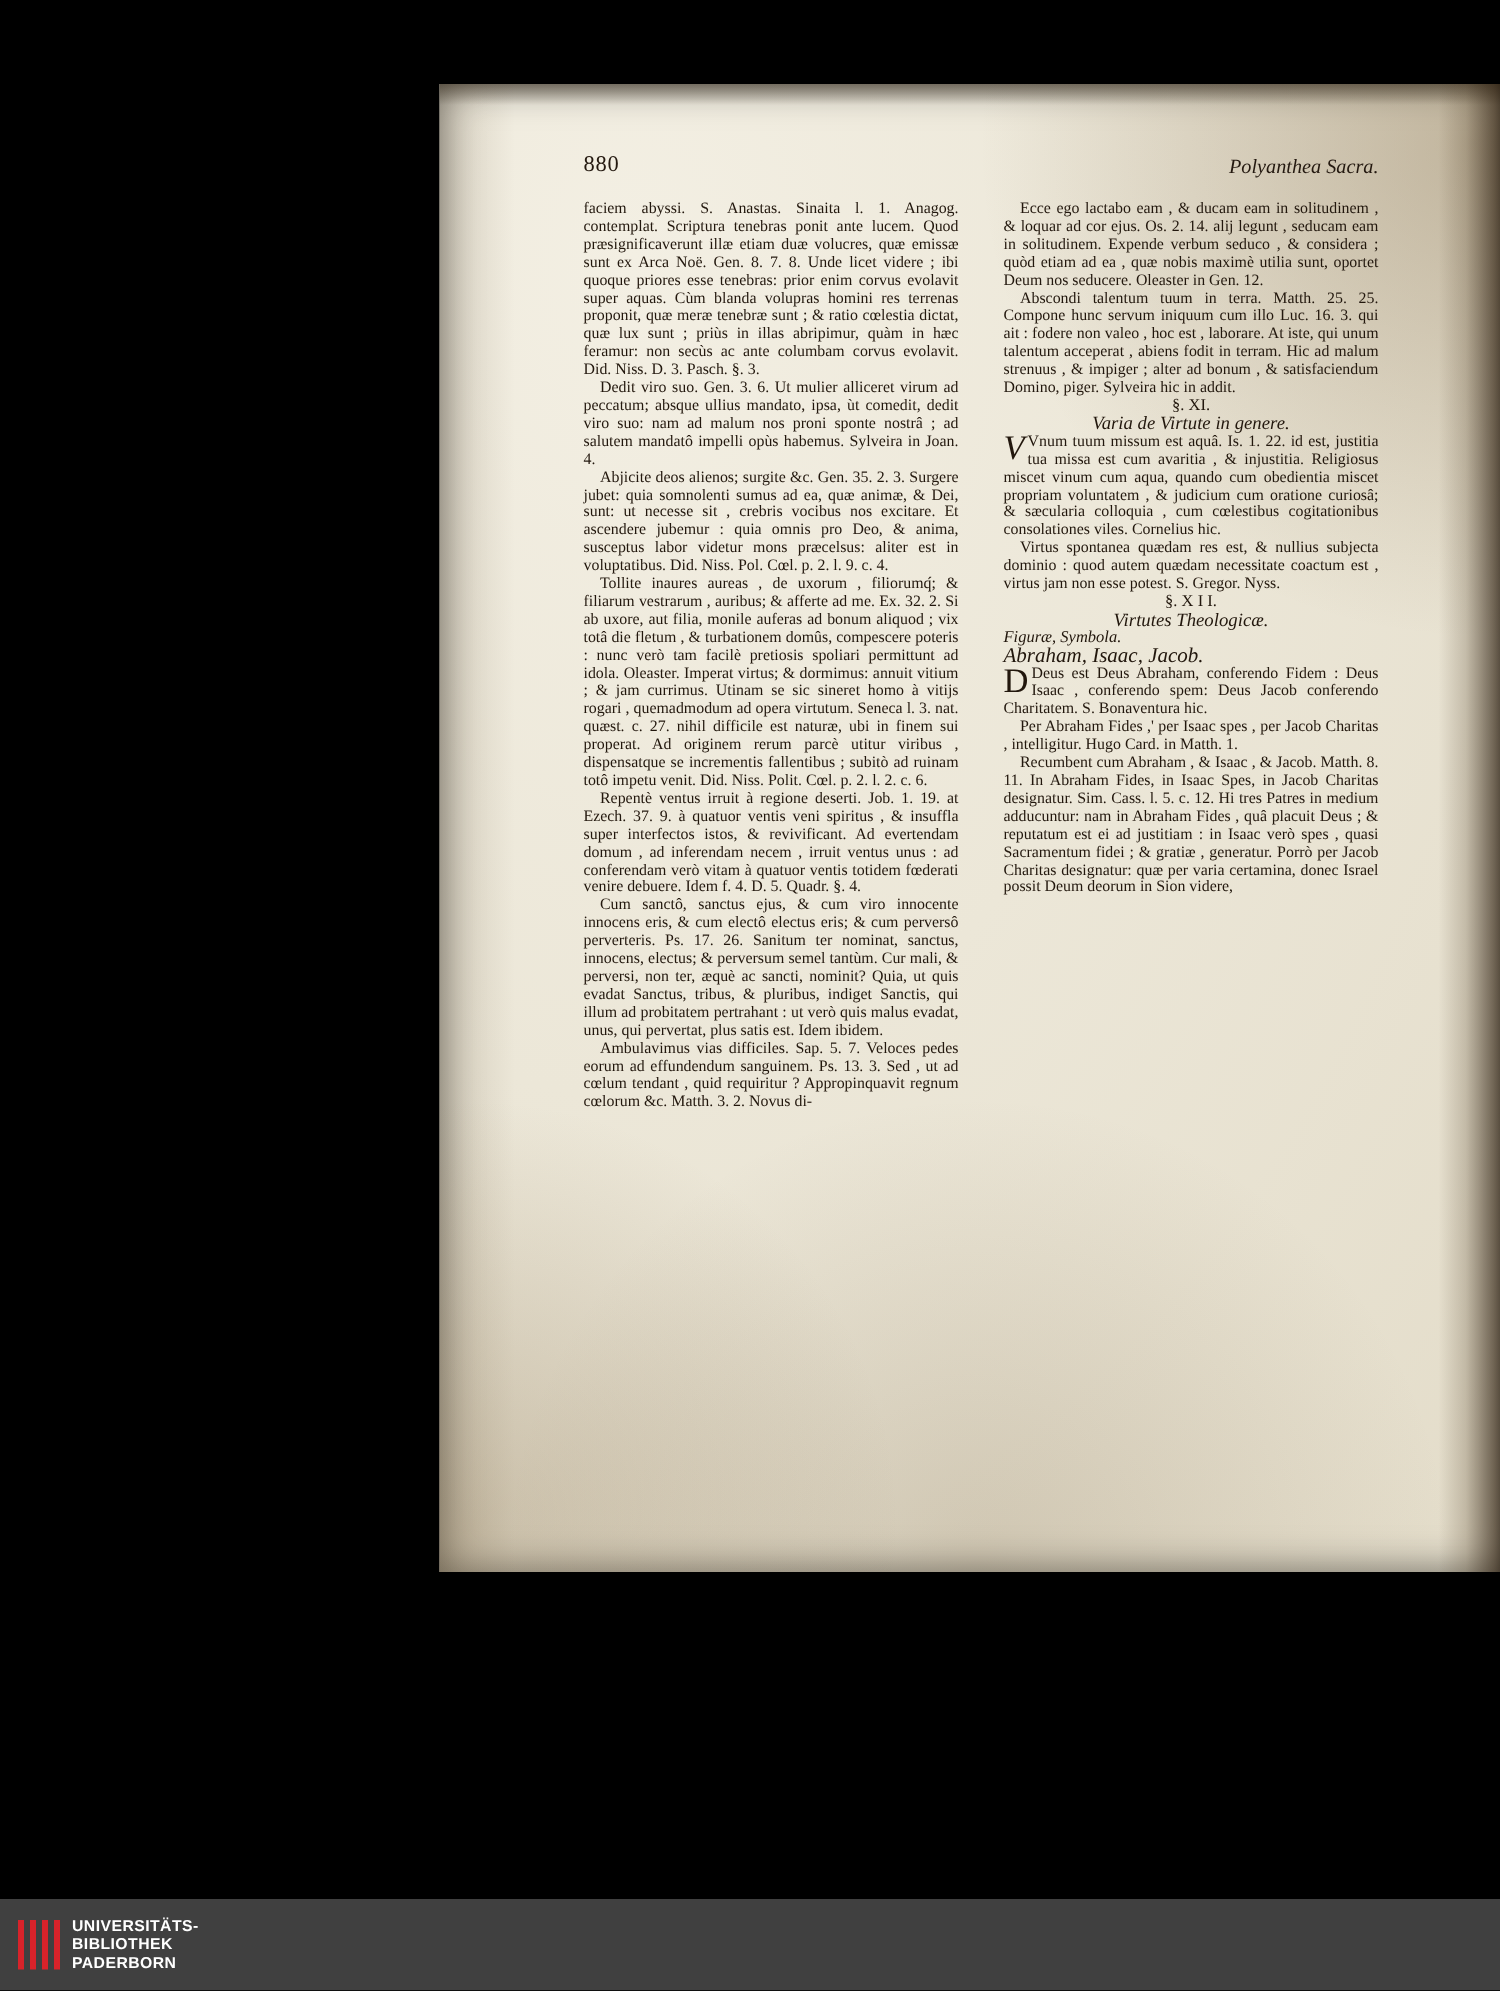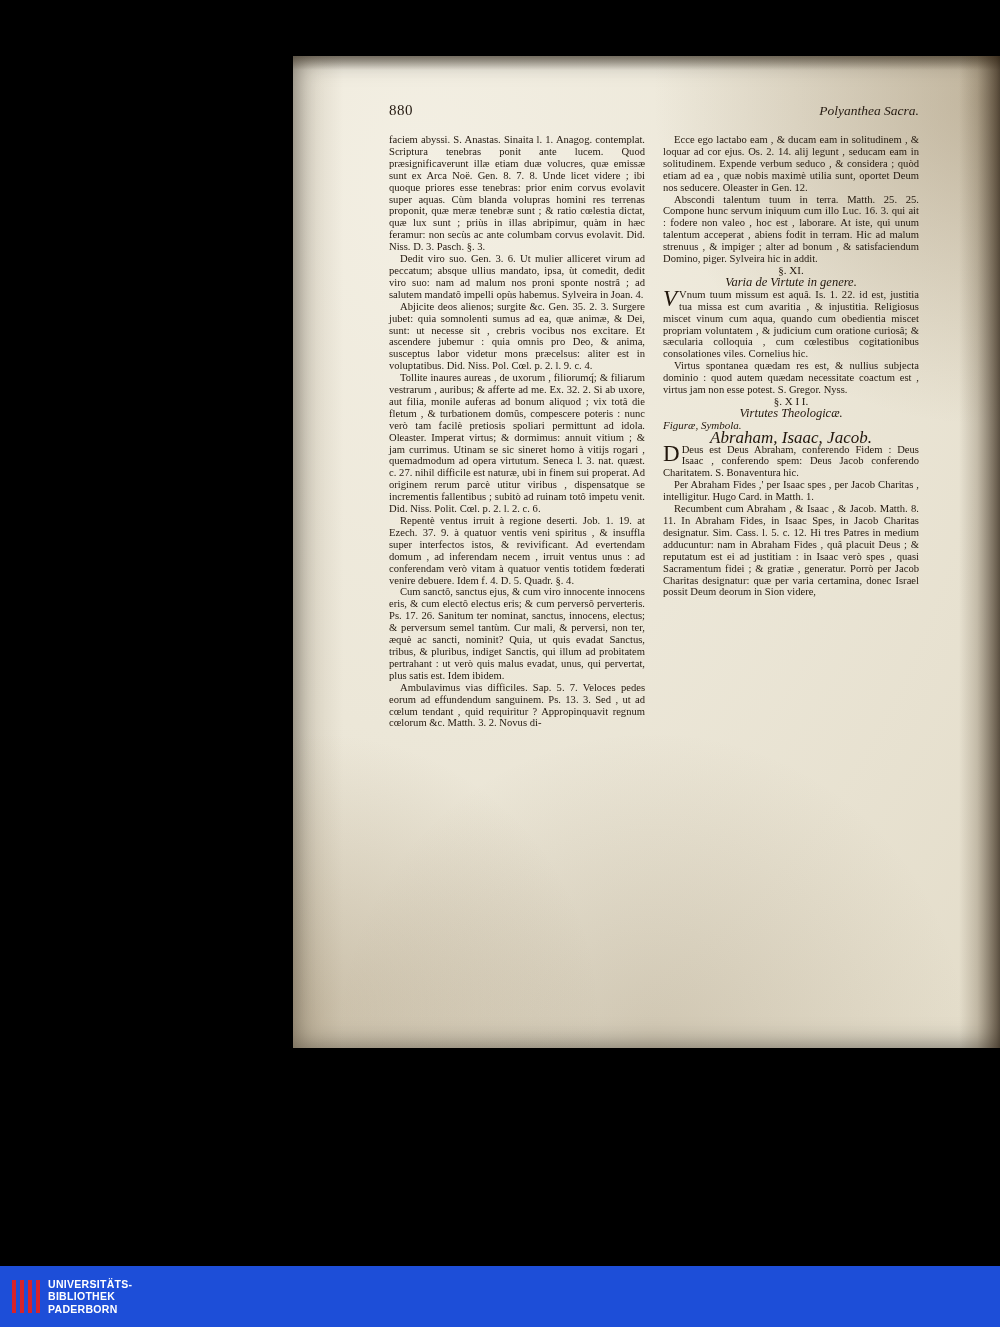--- a/index.html
+++ b/index.html
@@ -88,21 +88,21 @@
     right: 0;
     top: 1px;
     text-align: right;
     font-style: italic;
     font-size: 13.5px;
     color: #241910;
   }
 
   .columns {
     display: flex;
-    gap: 18px;
+    gap: 30px;
   }
   .col {
     width: 256px;
     font-size: 10.6px;
     line-height: 11.9px;
     text-align: justify;
     color: #22170d;
   }
   .col p {
     margin: 0;
@@ -126,23 +126,23 @@
     text-indent: 0 !important;
   }
   .section-title2 {
     text-align: left;
     font-style: italic;
     font-size: 11px;
     margin: 4px 0 3px 0;
     text-indent: 0 !important;
   }
   .section-title3 {
-    text-align: center;
-    font-style: italic;
-    font-size: 17px;
+    text-align: left;
+    font-style: italic;
+    font-size: 14px;
     margin: 3px 0 3px 0;
     text-indent: 0 !important;
   }
 
   
   .dropcap-p { text-indent: 0 !important; }
   .dropcap {
     float: left;
     font-size: 23px;
     line-height: 18px;
@@ -150,21 +150,21 @@
     font-family: "Liberation Serif", serif;
   }
 
   
   #footer {
     position: absolute;
     left: 0;
     bottom: 0;
     width: 1000px;
     height: 61px;
-    background: #1d4ed8;
+    background: #404040;
   }
   #logo-bars {
     position: absolute;
     left: 12px;
     top: 14px;
     display: flex;
     gap: 4px;
   }
   #logo-bars i {
     display: block;

